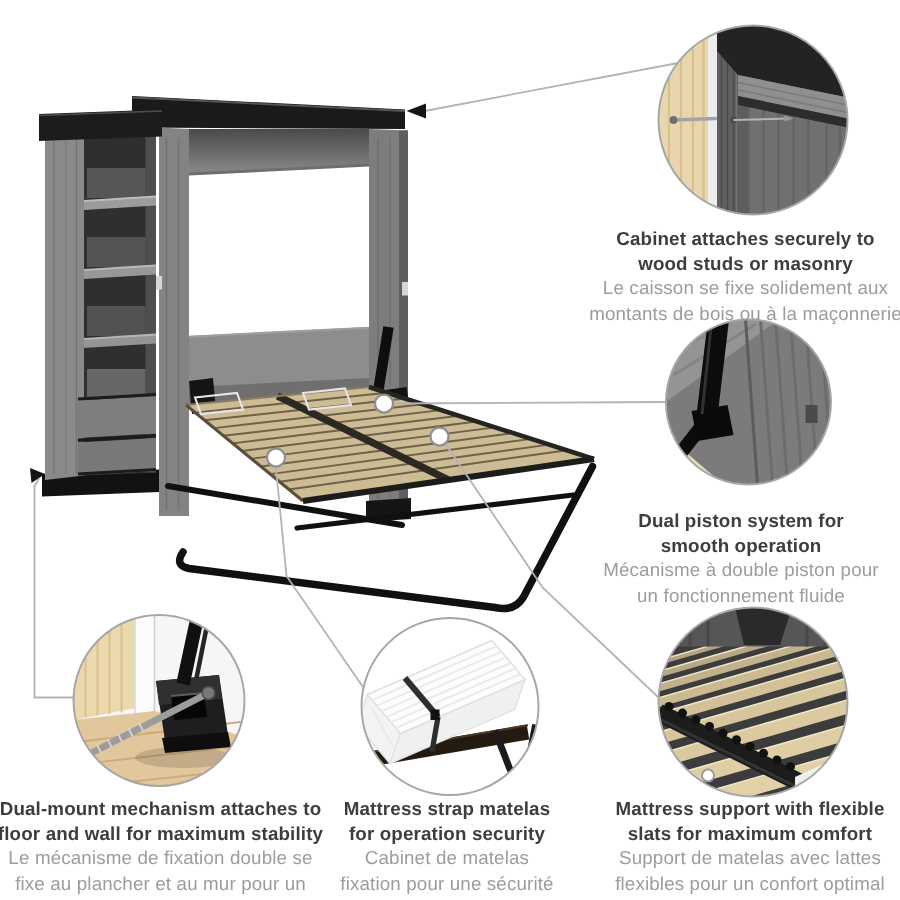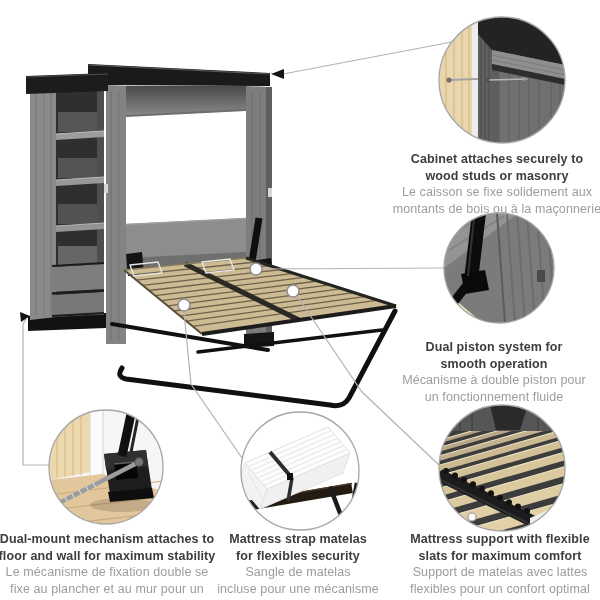--- a/index.html
+++ b/index.html
@@ -346,23 +346,23 @@
 <div class="cap" style="left:-16px;top:519px">
   <div class="cap-t">Dual-mount mechanism attaches to</div>
   <div class="cap-t">floor and wall for maximum stability</div>
   <div class="cap-s">Le mécanisme de fixation double se</div>
   <div class="cap-s">fixe au plancher et au mur pour un</div>
   <div class="cap-s">maximum de stabilité</div>
 </div>
 
 <div class="cap" style="left:175px;top:519px">
   <div class="cap-t">Mattress strap matelas</div>
-  <div class="cap-t">for flexibles security</div>
-  <div class="cap-s">Sangle de matelas</div>
-  <div class="cap-s">incluse pour une mécanisme</div>
+  <div class="cap-t">for operation security</div>
+  <div class="cap-s">Cabinet de matelas</div>
+  <div class="cap-s">fixation pour une sécurité</div>
 </div>
 
 <div class="cap" style="left:377px;top:519px">
   <div class="cap-t">Mattress support with flexible</div>
   <div class="cap-t">slats for maximum comfort</div>
   <div class="cap-s">Support de matelas avec lattes</div>
   <div class="cap-s">flexibles pour un confort optimal</div>
 </div>
 
 </div>

